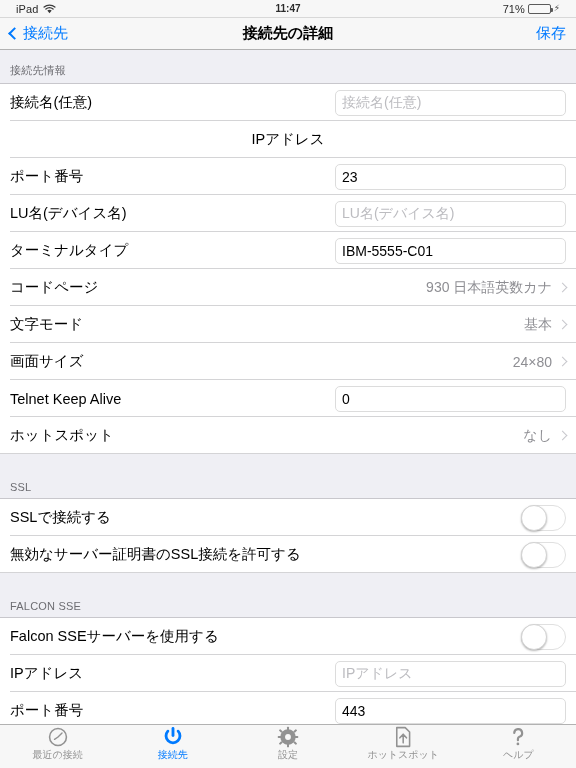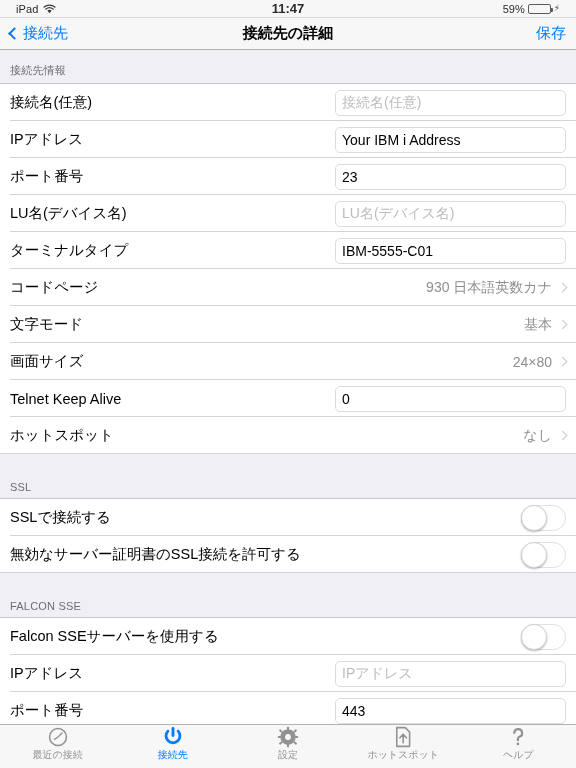--- a/index.html
+++ b/index.html
@@ -21,21 +21,21 @@
     padding: 0 16px;
     font-size: 11px; color: #2b2b2b;
     position: relative;
   }
   .sb-left { display: flex; align-items: center; gap: 5px; }
   .sb-device { font-size: 11px; letter-spacing: .1px; }
   .wifi-icon { display: inline-block; width: 13px; height: 10px; position: relative; }
   .sb-center {
     position: absolute; left: 0; right: 0; top: 0; bottom: 0;
     display: flex; align-items: center; justify-content: center;
-    font-size: 13px; font-weight: bold; color: #2b2b2b; pointer-events: none;
+    font-size: 10px; font-weight: bold; color: #2b2b2b; pointer-events: none;
   }
   .sb-right {
     margin-left: auto; display: flex; align-items: center; gap: 3px;
     font-size: 11px;
   }
   .batt {
     width: 23px; height: 10px; border: 1px solid #5a5a5a; border-radius: 2px;
     position: relative; padding: 1px;
   }
   .batt::after {
@@ -150,21 +150,21 @@
       <span class="wifi-icon">
         <svg width="13" height="10" viewBox="0 0 13 10" aria-hidden="true">
           <path d="M6.5 9.2 L4.3 6.6 a3.6 3.6 0 0 1 4.4 0 Z" fill="#3a3a3a"></path>
           <path d="M2.9 5.1 a5.6 5.6 0 0 1 7.2 0" stroke="#3a3a3a" stroke-width="1.3" fill="none" stroke-linecap="round"></path>
           <path d="M1.1 3.1 a8.4 8.4 0 0 1 10.8 0" stroke="#3a3a3a" stroke-width="1.3" fill="none" stroke-linecap="round"></path>
         </svg>
       </span>
     </div>
     <div class="sb-center">11:47</div>
     <div class="sb-right">
-      <span>59%</span>
+      <span>71%</span>
       <span class="batt">
         <span class="batt-fill" id="batt-fill" style="width: 59%;"></span>
       </span>
       <span class="bolt">⚡</span>
     </div>
   </div>
 
   <div class="navbar">
     <div class="nav-back">
       <span class="chev-back"></span>
@@ -177,23 +177,20 @@
   <div class="table" id="table">
       <div class="sect-header first">接続先情報</div>
       <div class="row">
         <div class="row-label">接続名(任意)</div>
         <div class="row-right">
           <div class="field placeholder" placeholder="接続名(任意)">接続名(任意)</div>
         </div>
       </div>
       <div class="row">
         <div class="row-label">IPアドレス</div>
-        <div class="row-right">
-          <div class="field" placeholder="">Your IBM i Address</div>
-        </div>
       </div>
       <div class="row">
         <div class="row-label">ポート番号</div>
         <div class="row-right">
           <div class="field" placeholder="">23</div>
         </div>
       </div>
       <div class="row">
         <div class="row-label">LU名(デバイス名)</div>
         <div class="row-right">

